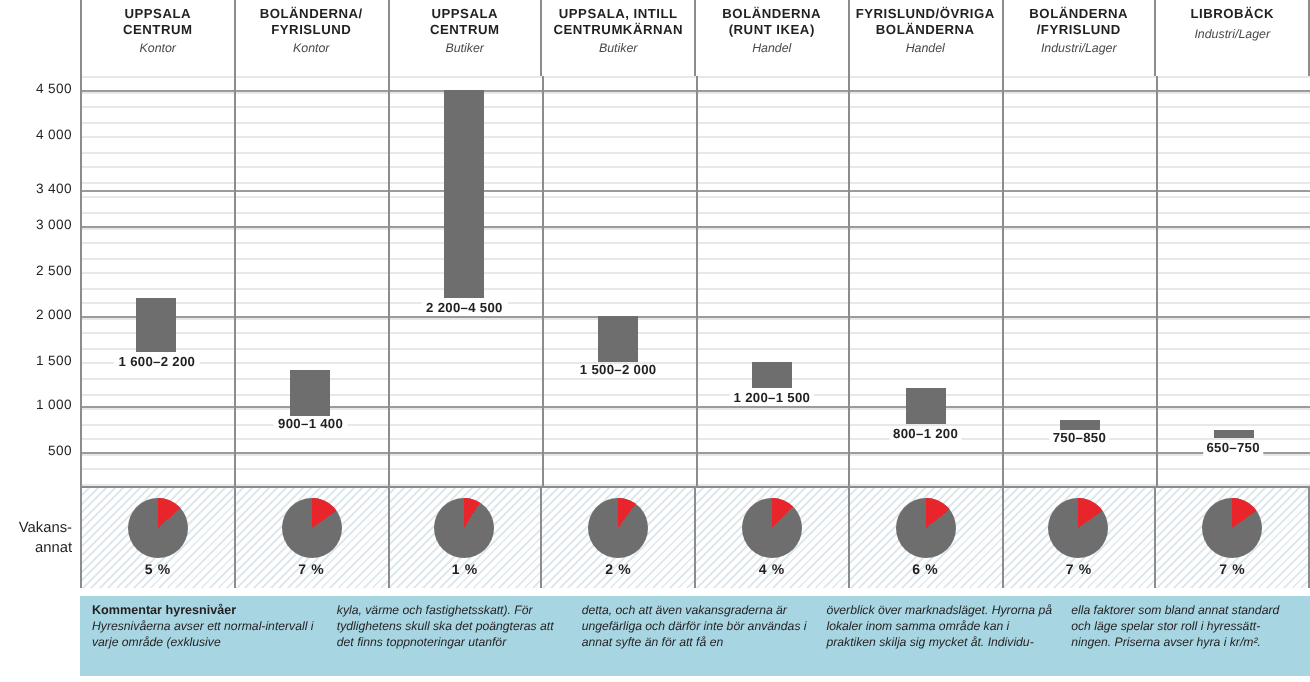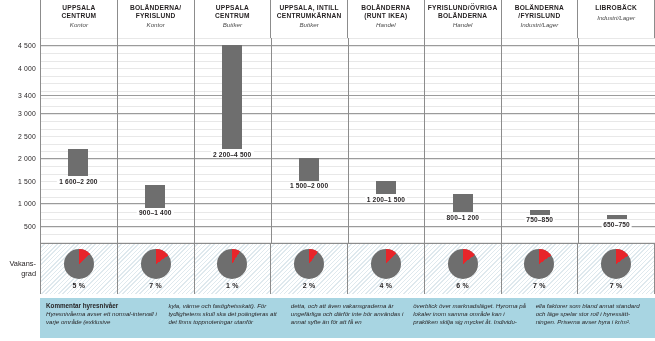--- a/index.html
+++ b/index.html
@@ -266,21 +266,21 @@
           <div class="blabel" style="top: 178.188px;">750–850</div>
         </div>
         <div class="bcol" style="left: 538.125px; width: 76.875px;">
           <div class="bar" style="top: 176.688px; height: 4.525px; background: rgb(110, 110, 110);"></div>
           <div class="blabel" style="top: 182.713px;">650–750</div>
         </div>
       </div>
   </div>
 
   <div class="vaxlabel">Vakans-
-grad</div>
+annat</div>
 
   <div class="vacband" id="vacband">
       <div class="vcell">
         <div class="pie" style="background: rgb(110, 110, 110);">
           <div class="wedge" style="background: conic-gradient(rgb(232, 37, 42) 0deg, rgb(232, 37, 42) 48deg, transparent 48deg, transparent 360deg);"></div>
         </div>
         <div class="pct">5 %</div>
       </div>
       <div class="vcell">
         <div class="pie" style="background: rgb(110, 110, 110);">

